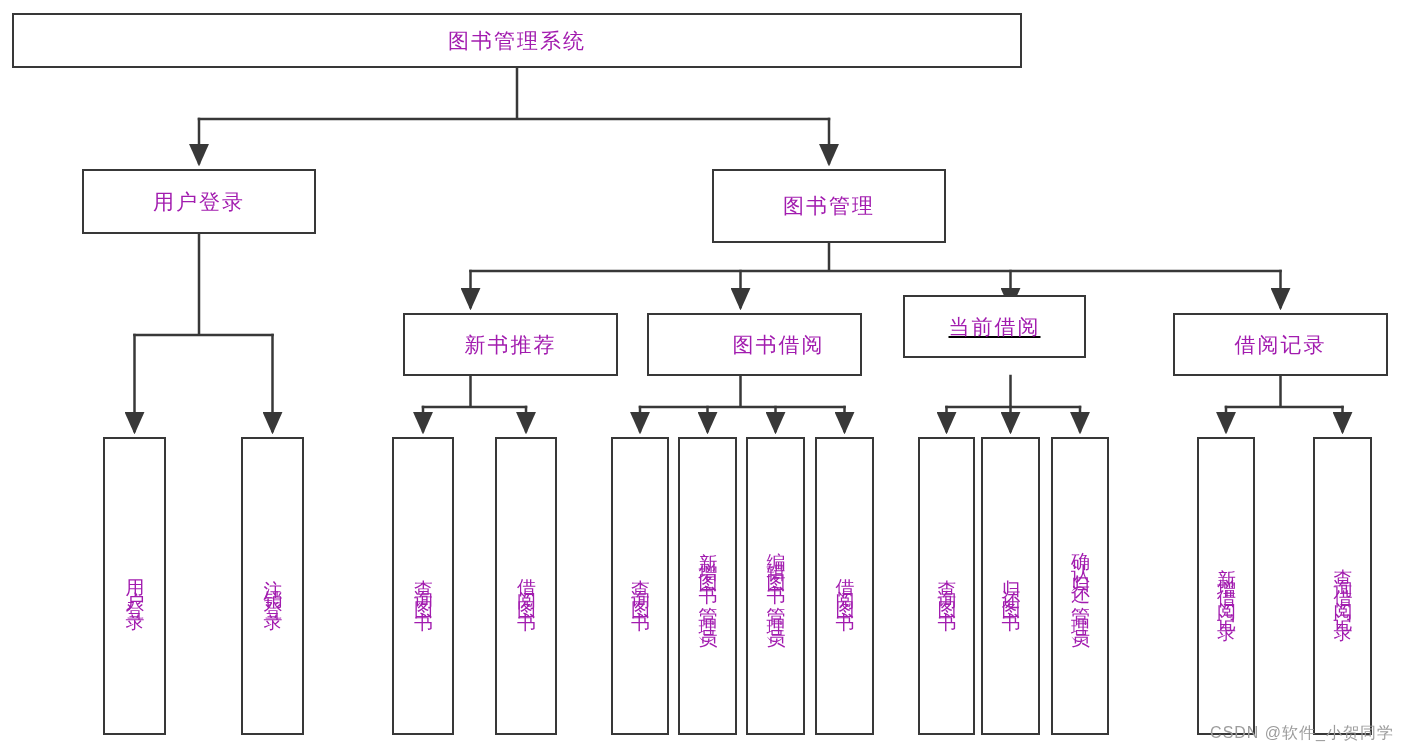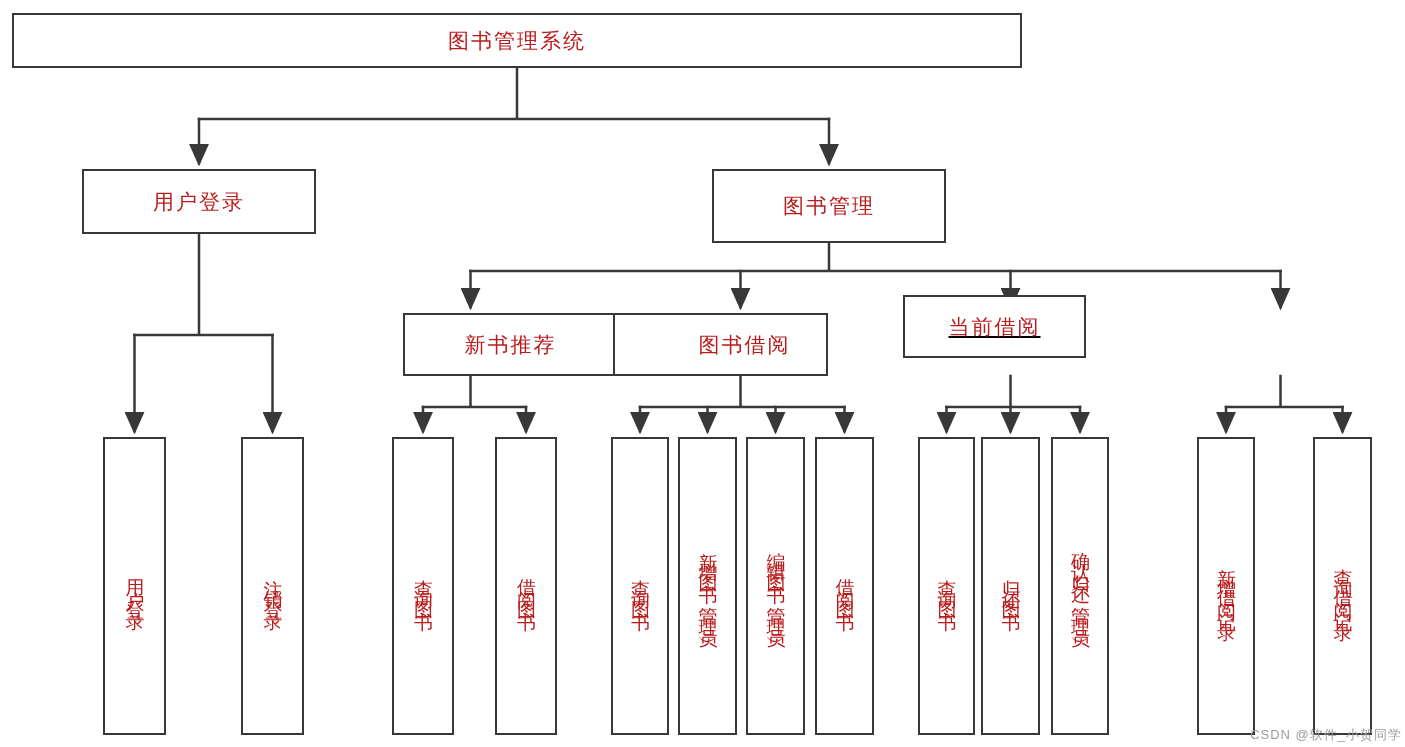--- a/index.html
+++ b/index.html
@@ -25,38 +25,38 @@
     position: absolute;
     box-sizing: border-box;
     background: #ffffff;
     border: 2.5px solid #383838;
     display: flex;
     align-items: center;
     justify-content: center;
     z-index: 2;
   }
   .node .label {
-    color: #b91c1c;
+    color: #a21caf;
     font-size: 21px;
     letter-spacing: 2px;
     white-space: nowrap;
     text-align: right;
   }
   .leaf .label {
     writing-mode: vertical-rl;
     font-size: 19px;
     letter-spacing: 11px;
     line-height: 1.1;
     white-space: nowrap;
   }
   .watermark {
     position: absolute;
-    right: 3px;
+    right: 11px;
     bottom: 3px;
-    font-size: 13px;
+    font-size: 16px;
     color: #9c9c9c;
     letter-spacing: 1px;
     z-index: 3;
   }
 </style>
 </head>
 <body>
 
 <div class="canvas">
 
@@ -110,25 +110,28 @@
   <div class="node" style="left:82px; top:169px; width:234px; height:65px;">
     <span class="label">用户登录</span>
   </div>
   <div class="node" style="left:712px; top:169px; width:234px; height:74px;">
     <span class="label">图书管理</span>
   </div>
 
   <div class="node" style="left:363px; top:313px; width:215px; height:63px;margin-left:40px;">
     <span class="label">新书推荐</span>
   </div>
-  <div class="node" style="left:613px; top:313px; width:215px; height:63px;padding-left:48px;">
+  <div class="node" style="left:647px; top:313px; width:215px; height:63px;padding-left:48px;">
     <span class="label">图书借阅</span>
   </div>
   <div class="node" style="left:903px; top:295px; width:183px; height:63px;text-decoration:underline;">
     <span class="label">当前借阅</span>
+  </div>
+  <div class="node" style="left:1173px; top:313px; width:215px; height:63px;">
+    <span class="label">借阅记录</span>
   </div>
 
   <div class="node leaf" style="left:103px; top:437px; width:63px; height:298px;">
     <span class="label">用户登录</span>
   </div>
   <div class="node leaf" style="left:241px; top:437px; width:63px; height:298px;">
     <span class="label">注销登录</span>
   </div>
 
   <div class="node leaf" style="left:392px; top:437px; width:62px; height:298px;">

